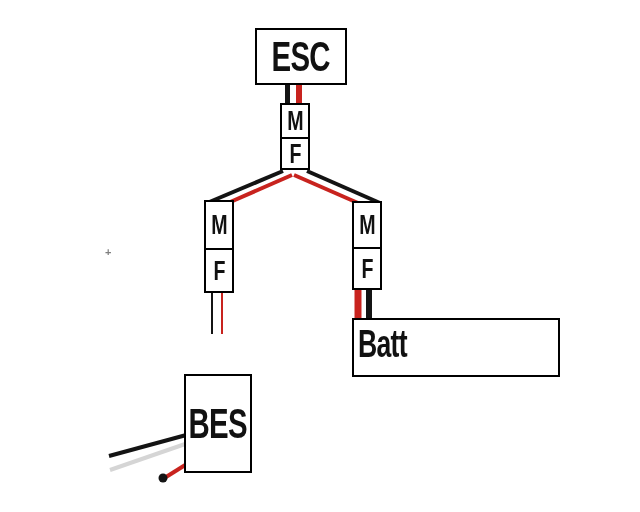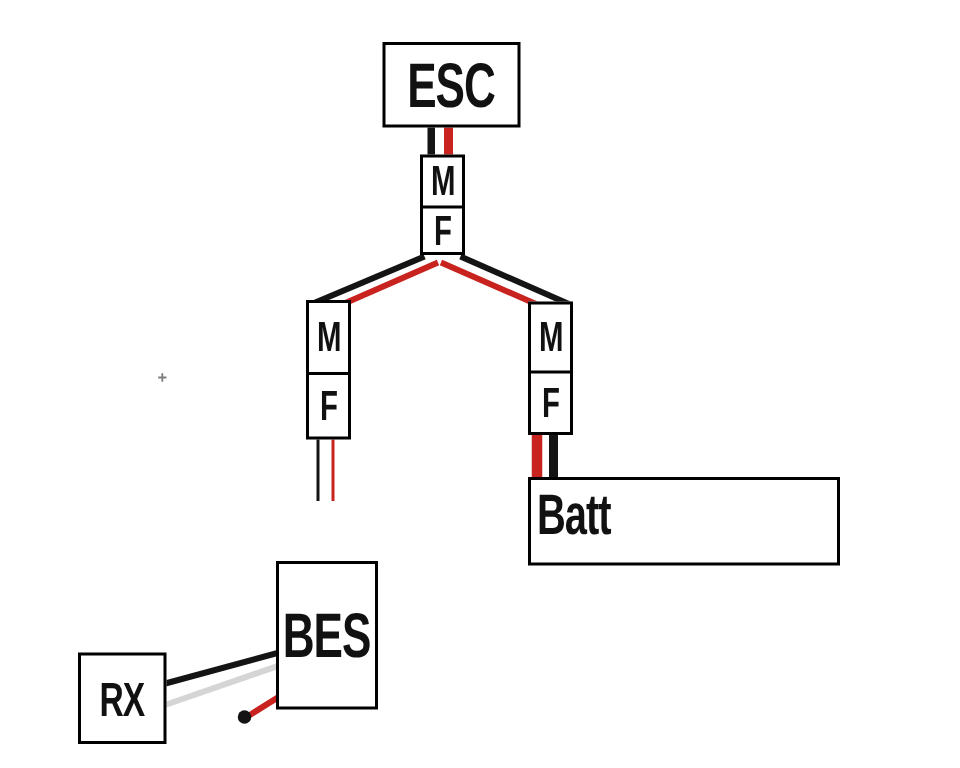--- a/index.html
+++ b/index.html
@@ -98,19 +98,16 @@
   <div class="box" style="left:184px;top:331px;width:68px;height:99px;margin-top:43px;">
     <span class="lbl lbl-bes">BES</span>
   </div>
 
   <div class="box" style="left:352px;top:318px;width:208px;height:59px;justify-content:flex-start;align-items:flex-start;">
     <span class="batt-anchor">
       <span class="lbl lbl-batt">Batt</span>
     </span>
   </div>
 
-  <div class="box" style="left:52px;top:435px;width:59px;height:61px;">
-    <span class="lbl lbl-rx">RX</span>
-  </div>
 
   <span class="stray">+</span>
 
 </div>
 
 </body></html>

